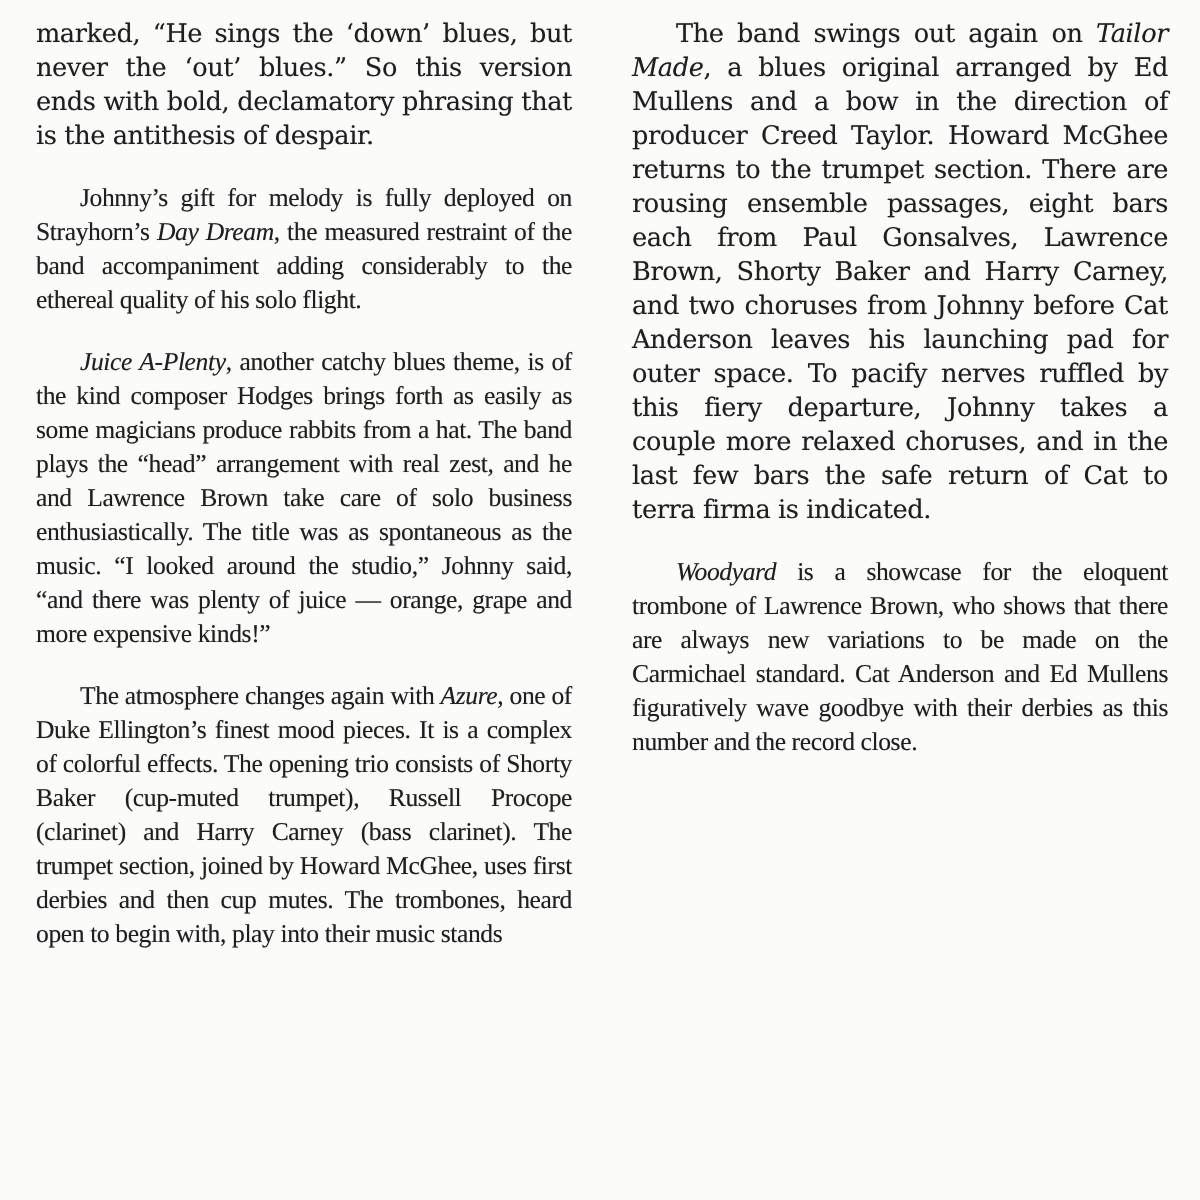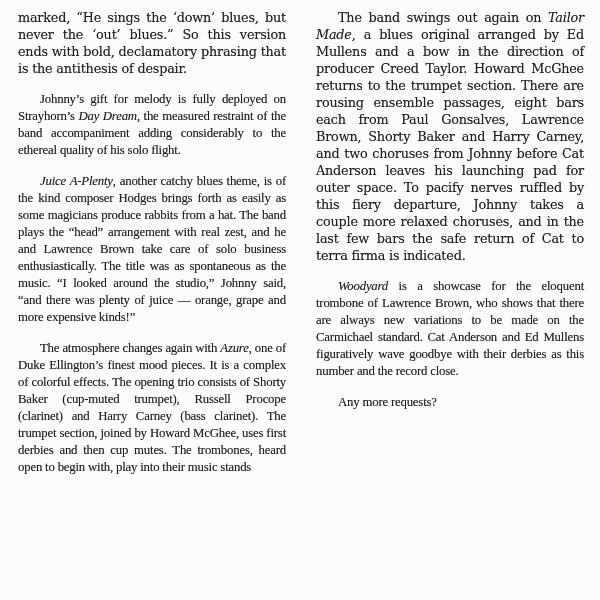--- a/index.html
+++ b/index.html
@@ -45,15 +45,14 @@
 <div class="page">
   <div class="column">
       <p class="no-indent"><span>marked, “He sings the ‘down’ blues, but never the ‘out’ blues.” So this version ends with bold, declamatory phrasing that is the antithesis of despair.</span></p>
       <p><span>Johnny’s gift for melody is fully deployed on Strayhorn’s </span><em>Day Dream</em><span>, the measured restraint of the band accompaniment adding considerably to the ethereal quality of his solo flight.</span></p>
       <p><em>Juice A-Plenty</em><span>, another catchy blues theme, is of the kind composer Hodges brings forth as easily as some magicians produce rabbits from a hat. The band plays the “head” arrangement with real zest, and he and Lawrence Brown take care of solo business enthusiastically. The title was as spontaneous as the music. “I looked around the studio,” Johnny said, “and there was plenty of juice — orange, grape and more expensive kinds!”</span></p>
       <p><span>The atmosphere changes again with </span><em>Azure</em><span>, one of Duke Ellington’s finest mood pieces. It is a complex of colorful effects. The opening trio consists of Shorty Baker (cup-muted trumpet), Russell Procope (clarinet) and Harry Carney (bass clarinet). The trumpet section, joined by Howard McGhee, uses first derbies and then cup mutes. The trombones, heard open to begin with, play into their music stands</span></p>
     </div>
   <div class="column">
       <p><span>The band swings out again on </span><em>Tailor Made</em><span>, a blues original arranged by Ed Mullens and a bow in the direction of producer Creed Taylor. Howard McGhee returns to the trumpet section. There are rousing ensemble passages, eight bars each from Paul Gonsalves, Lawrence Brown, Shorty Baker and Harry Carney, and two choruses from Johnny before Cat Anderson leaves his launching pad for outer space. To pacify nerves ruffled by this fiery departure, Johnny takes a couple more relaxed choruses, and in the last few bars the safe return of Cat to terra firma is indicated.</span></p>
       <p><em>Woodyard</em><span> is a showcase for the eloquent trombone of Lawrence Brown, who shows that there are always new variations to be made on the Carmichael standard. Cat Anderson and Ed Mullens figuratively wave goodbye with their derbies as this number and the record close.</span></p>
-      <p><span>Any more requests?</span></p>
     </div>
 </div>
 
 </body></html>

